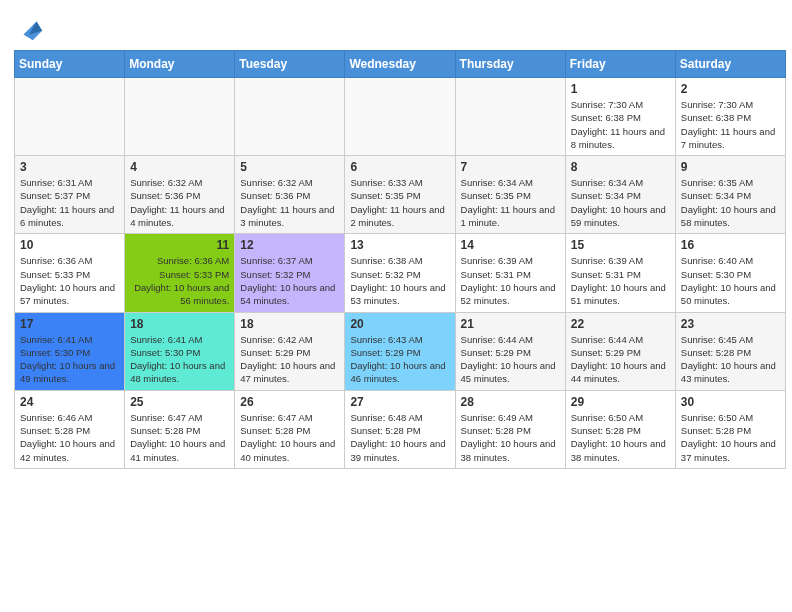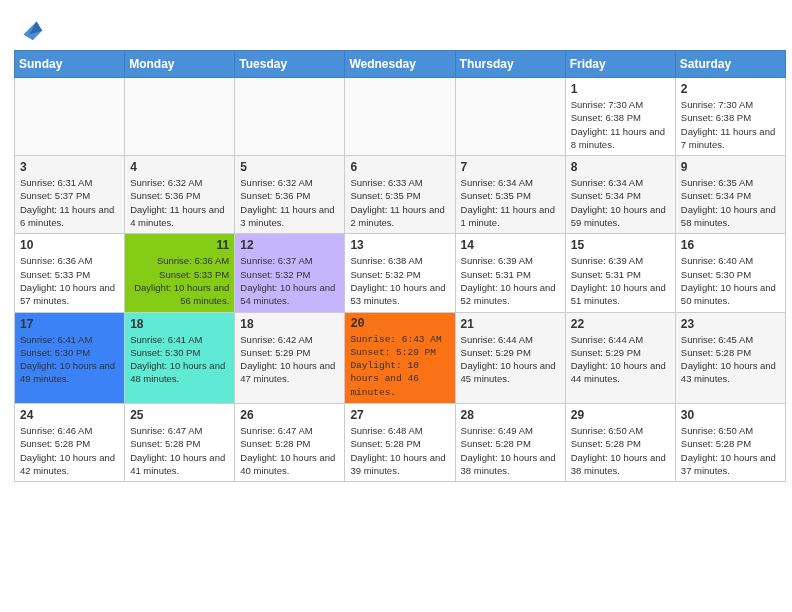--- a/index.html
+++ b/index.html
@@ -276,21 +276,21 @@
 Daylight: 10 hours
 and 48 minutes.</div>
           </td>
           <td style="background: rgb(245, 245, 245);">
             <span class="day-num">18</span>
             <div class="day-info">Sunrise: 6:42 AM
 Sunset: 5:29 PM
 Daylight: 10 hours
 and 47 minutes.</div>
           </td>
-          <td style="background: #f97316; font-family: Liberation Mono, monospace;">
+          <td style="background: #7dd3fc;">
             <span class="day-num">20</span>
             <div class="day-info">Sunrise: 6:43 AM
 Sunset: 5:29 PM
 Daylight: 10 hours
 and 46 minutes.</div>
           </td>
           <td style="background: rgb(245, 245, 245);">
             <span class="day-num">21</span>
             <div class="day-info">Sunrise: 6:44 AM
 Sunset: 5:29 PM

